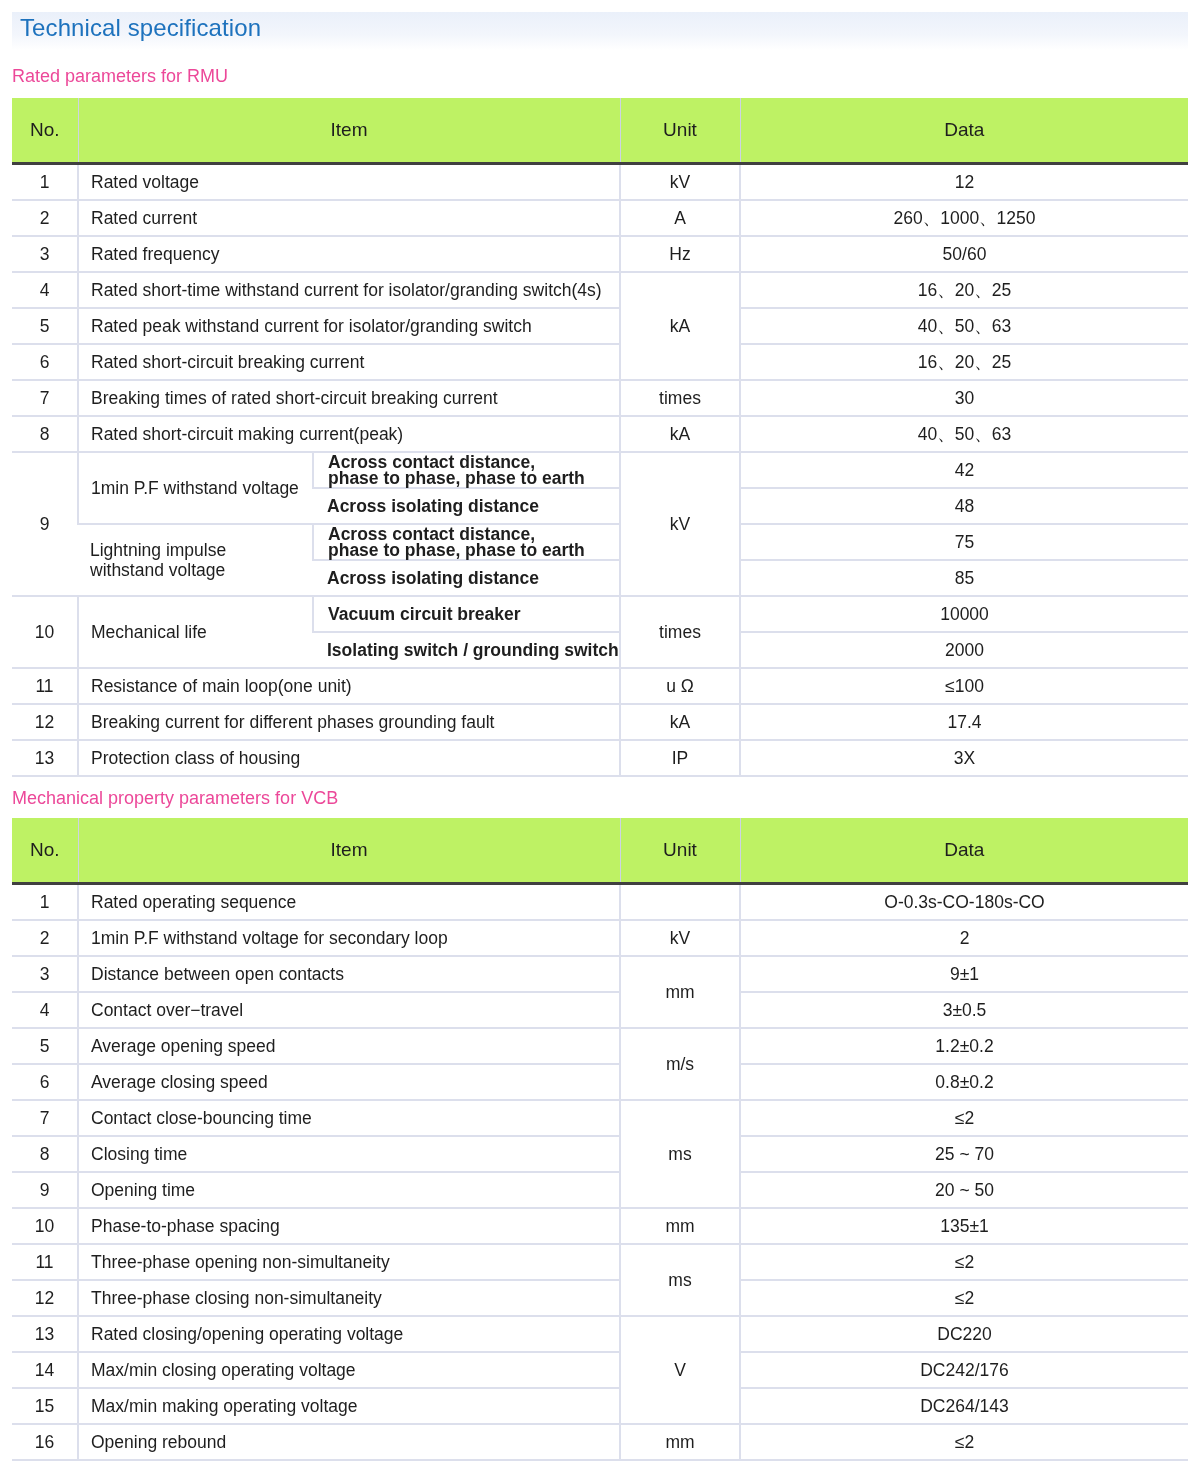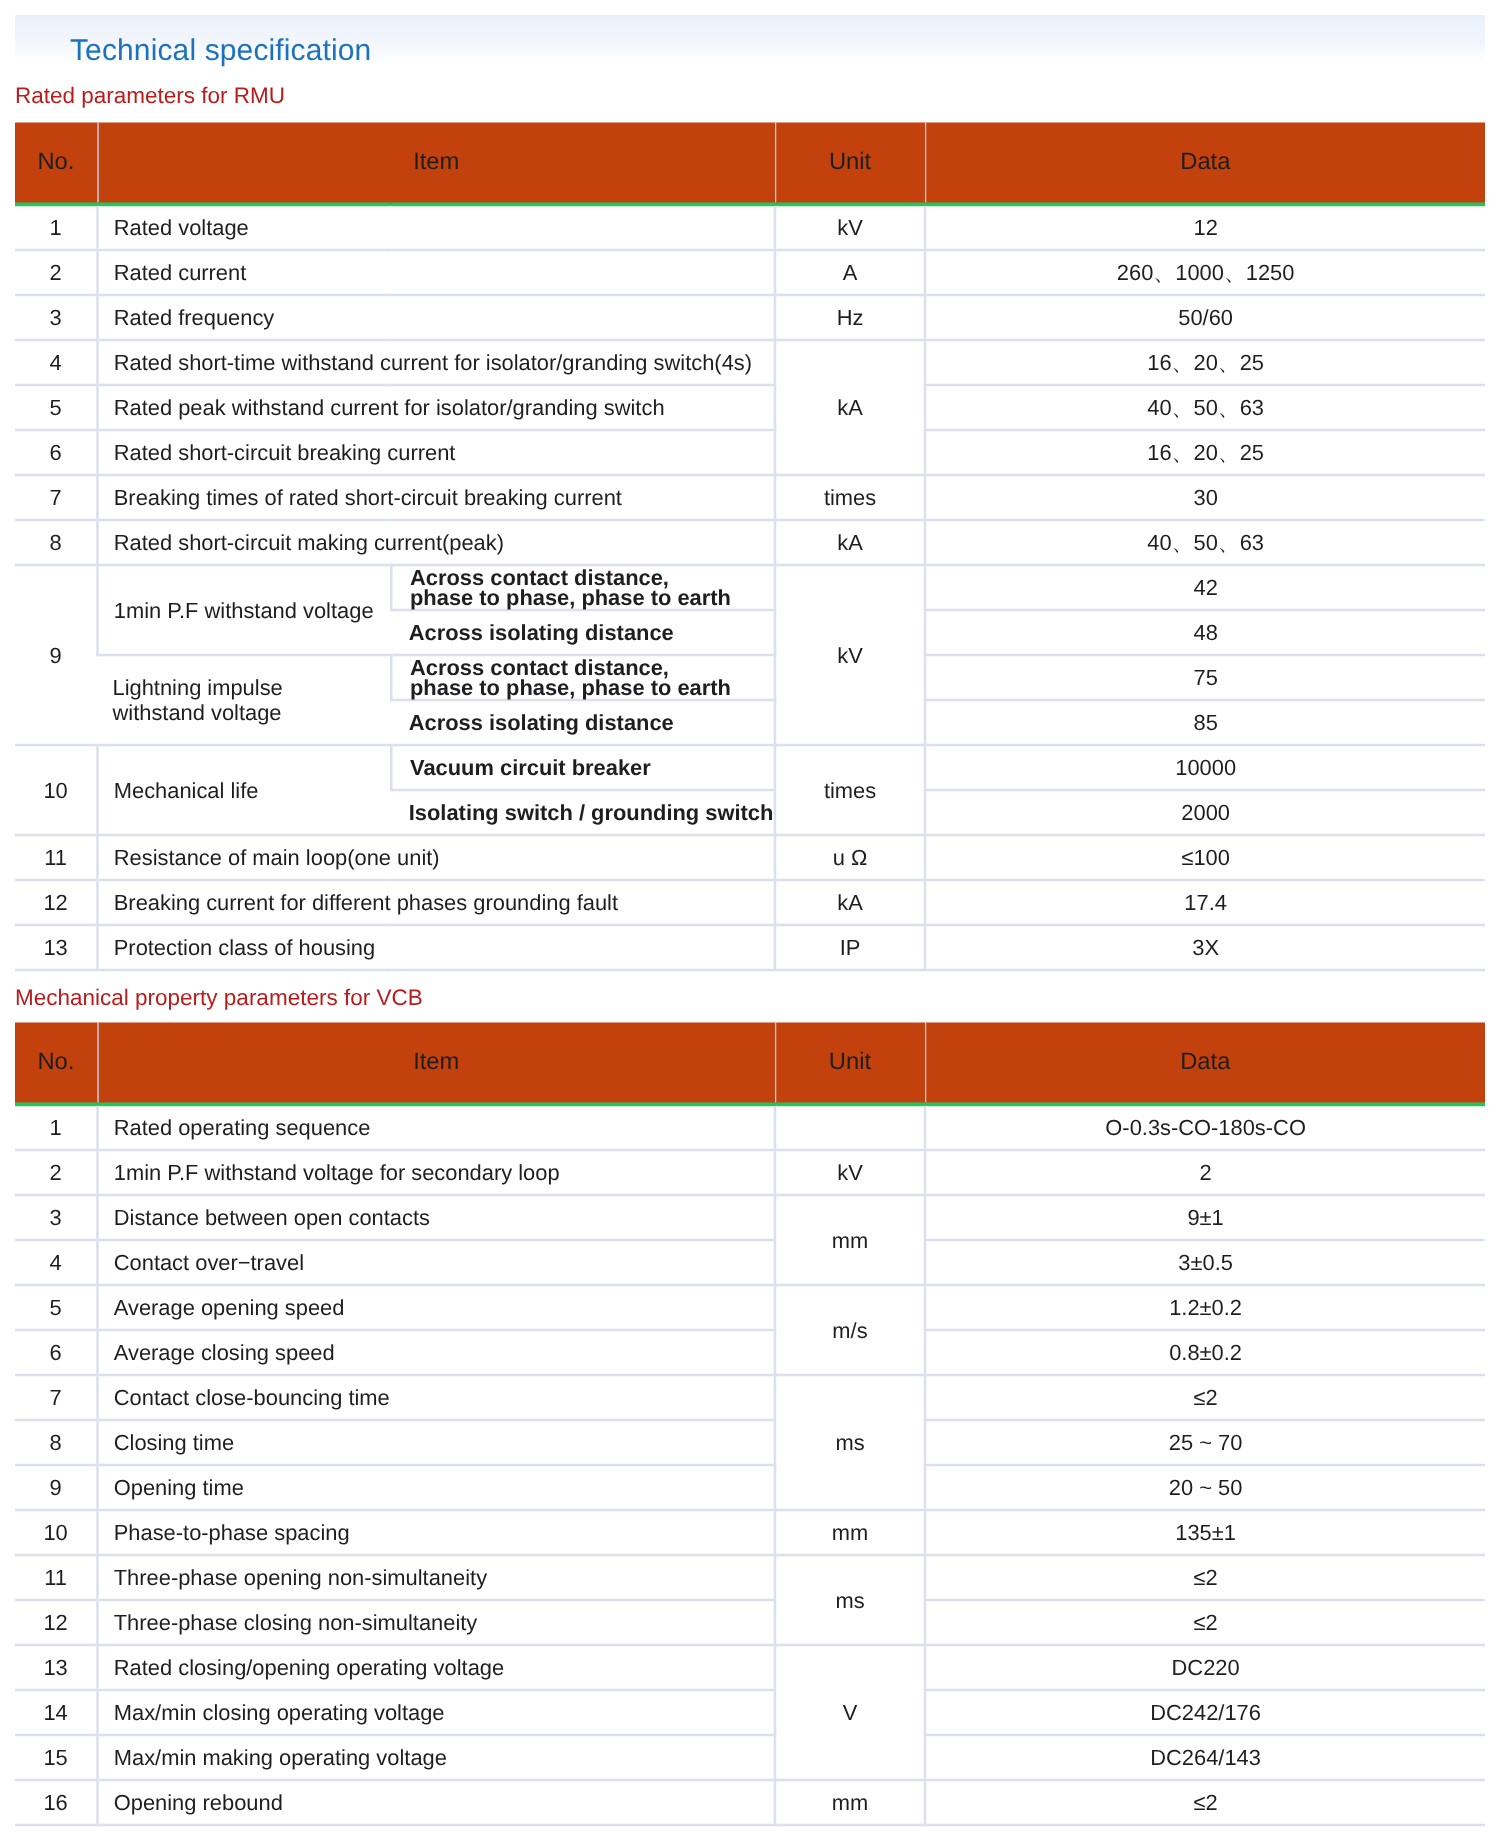--- a/index.html
+++ b/index.html
@@ -5,39 +5,38 @@
   html, body { margin: 0; padding: 0; background: #ffffff; }
   body {
     width: 1200px; height: 1470px; position: relative; overflow: hidden;
     font-family: "Liberation Sans", sans-serif; color: #1e1e1e;
   }
   .banner {
     position: absolute; left: 12px; top: 12px; width: 1176px; height: 38px;
     background: linear-gradient(to bottom, #eaf0fa 0%, #f3f6fc 60%, #ffffff 100%);
   }
   .banner-title {
-    position: absolute; left: 8px; top: 15px; font-size: 24px; color: #1d72bd;
+    position: absolute; left: 8px; top: 2px; font-size: 24px; color: #1d72bd;
     letter-spacing: 0.1px;
-    margin-left: 36px;
   }
   .section-label {
-    position: absolute; left: 12px; font-size: 18px; color: #b91c1c;
+    position: absolute; left: 12px; font-size: 18px; color: #ec4899;
   }
   table.spec {
     position: absolute; left: 12px; width: 1176px; border-collapse: collapse;
     table-layout: fixed; font-size: 17.5px;
   }
   table.spec col.c-no { width: 66px; }
   table.spec col.c-item { width: 235px; }
   table.spec col.c-sub { width: 307px; }
   table.spec col.c-unit { width: 120px; }
   table.spec col.c-data { width: 448px; }
   table.spec th {
-    background: #c2410c; font-weight: normal; height: 64px; font-size: 19px;
-    border-left: 1px solid #cdd3e3; border-bottom: 3px solid #22c55e;
+    background: #bef264; font-weight: normal; height: 64px; font-size: 19px;
+    border-left: 1px solid #cdd3e3; border-bottom: 3px solid #404040;
     text-align: center; padding: 0; color: #1e1e1e;
   }
   table.spec th:first-child { border-left: none; }
   table.spec td {
     height: 34px; padding: 0; border-bottom: 2px solid #dcdfec;
     border-left: 2px solid #dcdfec; vertical-align: middle;
   }
   table.spec td:first-child { border-left: none; }
   td.no, td.unit, td.data { text-align: center; }
   td.item { padding-left: 12px !important; text-align: left; }

